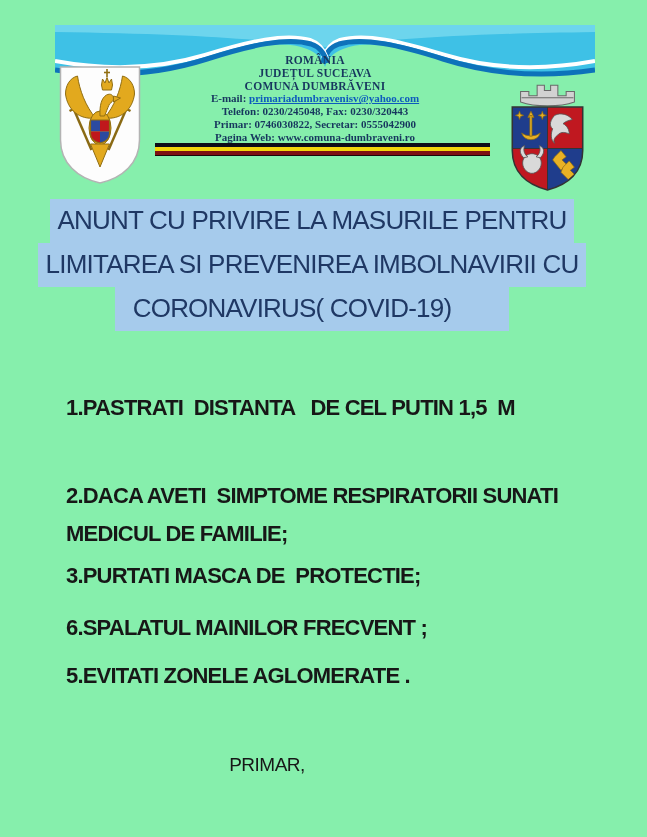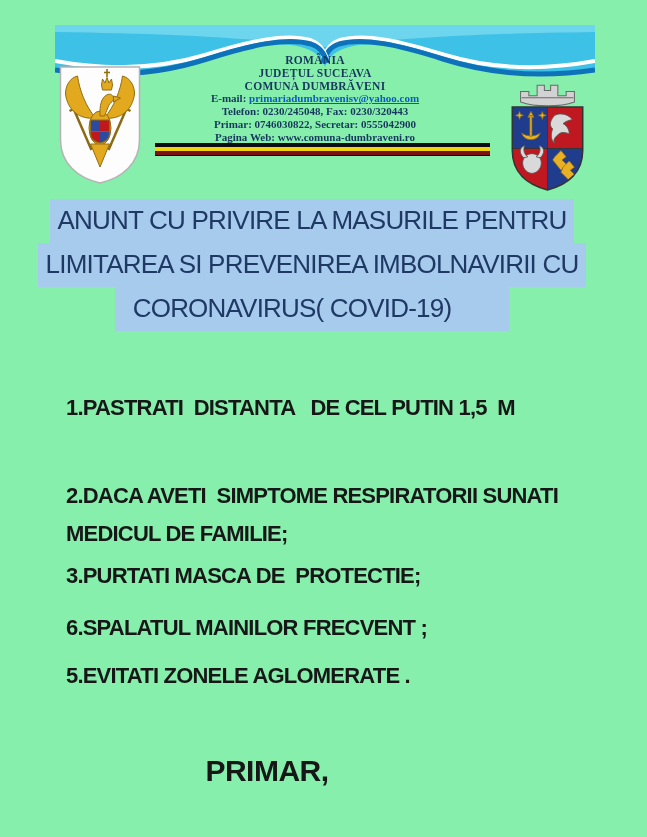--- a/index.html
+++ b/index.html
@@ -41,21 +41,21 @@
     color:#171717; white-space:pre;
   }
   .measure-1 { top:0; }
   .measure-2 { top:88px; }
   .measure-3 { top:168px;text-align:right; }
   .measure-4 { top:220px; }
   .measure-5 { top:268px; }
   
   .signature { position:absolute; left:57px; top:754px; width:420px; height:80px; text-align:center; }
   .sig-role, .sig-name {
-    position:absolute; width:100%; font-weight:bold; font-size:30px;
+    position:absolute; width:100%; font-weight:normal; font-size:19px;
     letter-spacing:-0.5px; color:#171717;
   }
   .sig-role { top:0; }
   .sig-name { top:48px; }
 </style>
 </head>
 <body>
 
 <div class="canvas">
 

